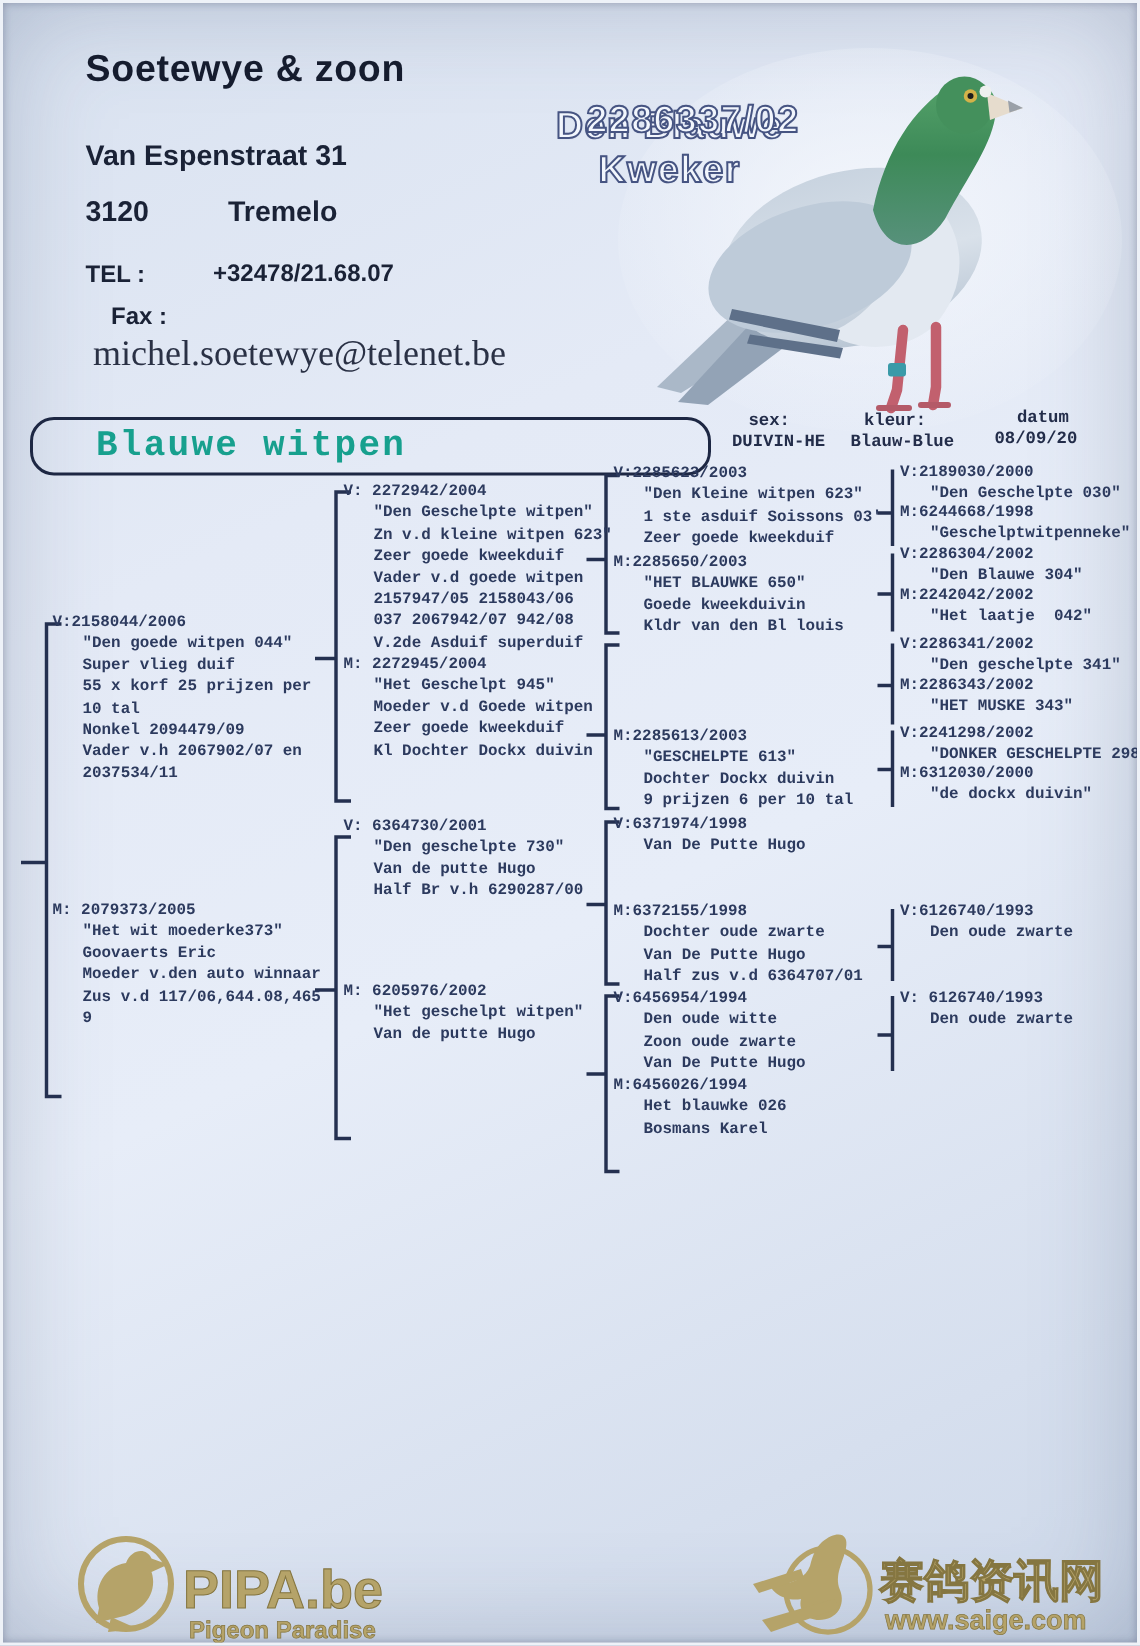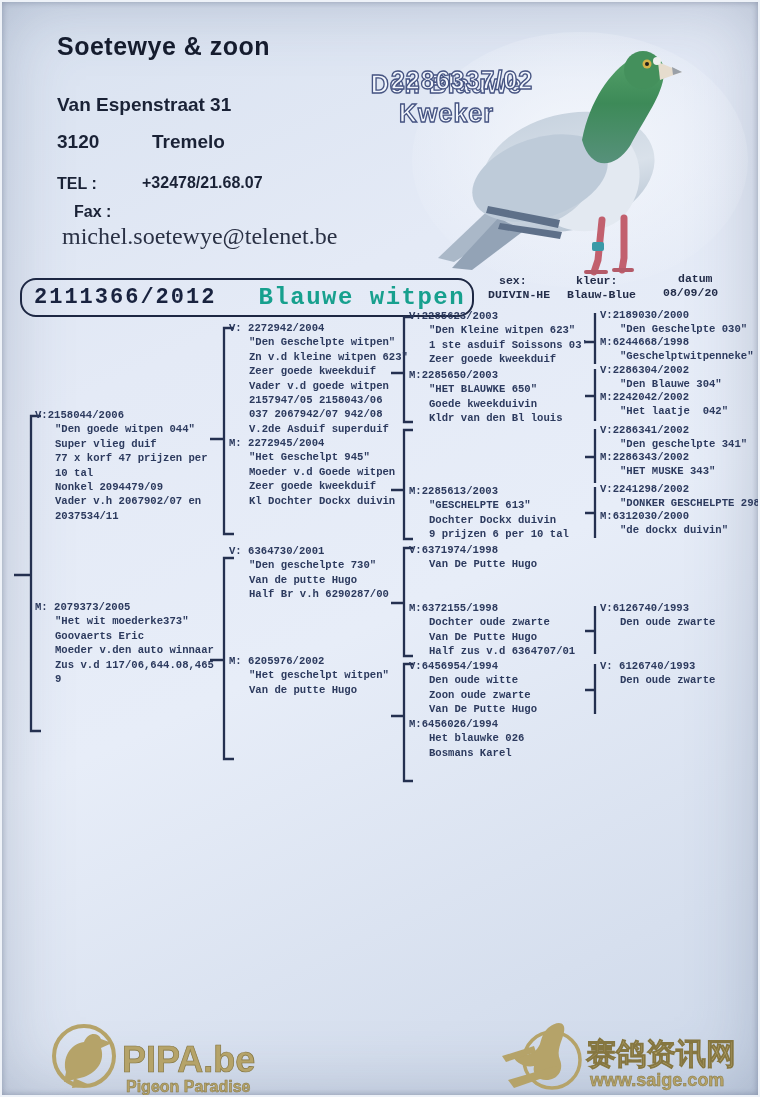--- a/index.html
+++ b/index.html
@@ -115,34 +115,33 @@
   <div class="abs outline-title" style="left:360px;top:64px;width:200px;font-size:25px;">2286337/02</div>
 
   <div class="abs mini" style="left:497px;top:272px;">sex:</div>
   <div class="abs mini" style="left:486px;top:286px;">DUIVIN-HE</div>
   <div class="abs mini" style="left:574px;top:272px;">kleur:</div>
   <div class="abs mini" style="left:565px;top:286px;">Blauw-Blue</div>
   <div class="abs mini" style="left:676px;top:270px;">datum</div>
   <div class="abs mini" style="left:661px;top:284px;">08/09/20</div>
 
   <div class="abs ring-box">
-    <span class="ring-number">2111366/2012</span>
     <span class="ring-colorname">Blauwe witpen</span>
   </div>
 
   <svg id="connectors" width="760" height="1097">
     <path id="connector-path" d="M39 414 L29 414 L29 729 L39 729 M12 573 L29 573 M232 326 L222 326 L222 532 L232 532 M208 437 L222 437 M232 556 L222 556 L222 757 L232 757 M208 658 L222 658 M411 315 L402 315 L402 420 L411 420 M389 371 L402 371 M411 428 L402 428 L402 537 L411 537 M389 488 L402 488 M411 546 L402 546 L402 654 L411 654 M389 601 L402 601 M411 662 L402 662 L402 779 L411 779 M389 714 L402 714 M593 311 L593 311 L593 362 L593 362 M583 340 L593 340 M593 367 L593 367 L593 419 L593 419 M583 394 L593 394 M593 427 L593 427 L593 481 L593 481 M583 455 L593 455 M593 485 L593 485 L593 536 L593 536 M583 511 L593 511 M593 604 L593 604 L593 652 L593 652 M583 629 L593 629 M593 662 L593 662 L593 712 L593 712 M583 688 L593 688 " stroke="#243050" stroke-width="2.3" fill="none"></path>
   </svg>
 
   <div id="pedigree" class="abs" style="left:0;top:0;width:760px;height:1097px;">
       <div class="ped-entry generation1" style="left: 33px; top: 406px; width: 182px;">
         <div class="ped-line">V:2158044/2006</div>
         <div class="ped-line ind">"Den goede witpen 044"</div>
         <div class="ped-line ind">Super vlieg duif</div>
-        <div class="ped-line ind">77 x korf 47 prijzen per</div>
+        <div class="ped-line ind">55 x korf 25 prijzen per</div>
         <div class="ped-line ind">10 tal</div>
         <div class="ped-line ind">Nonkel 2094479/09</div>
         <div class="ped-line ind">Vader v.h 2067902/07 en</div>
         <div class="ped-line ind">2037534/11</div>
       </div>
       <div class="ped-entry generation1" style="left: 33px; top: 598px; width: 182px;">
         <div class="ped-line">M: 2079373/2005</div>
         <div class="ped-line ind">"Het wit moederke373"</div>
         <div class="ped-line ind">Goovaerts Eric</div>
         <div class="ped-line ind">Moeder v.den auto winnaar</div>

